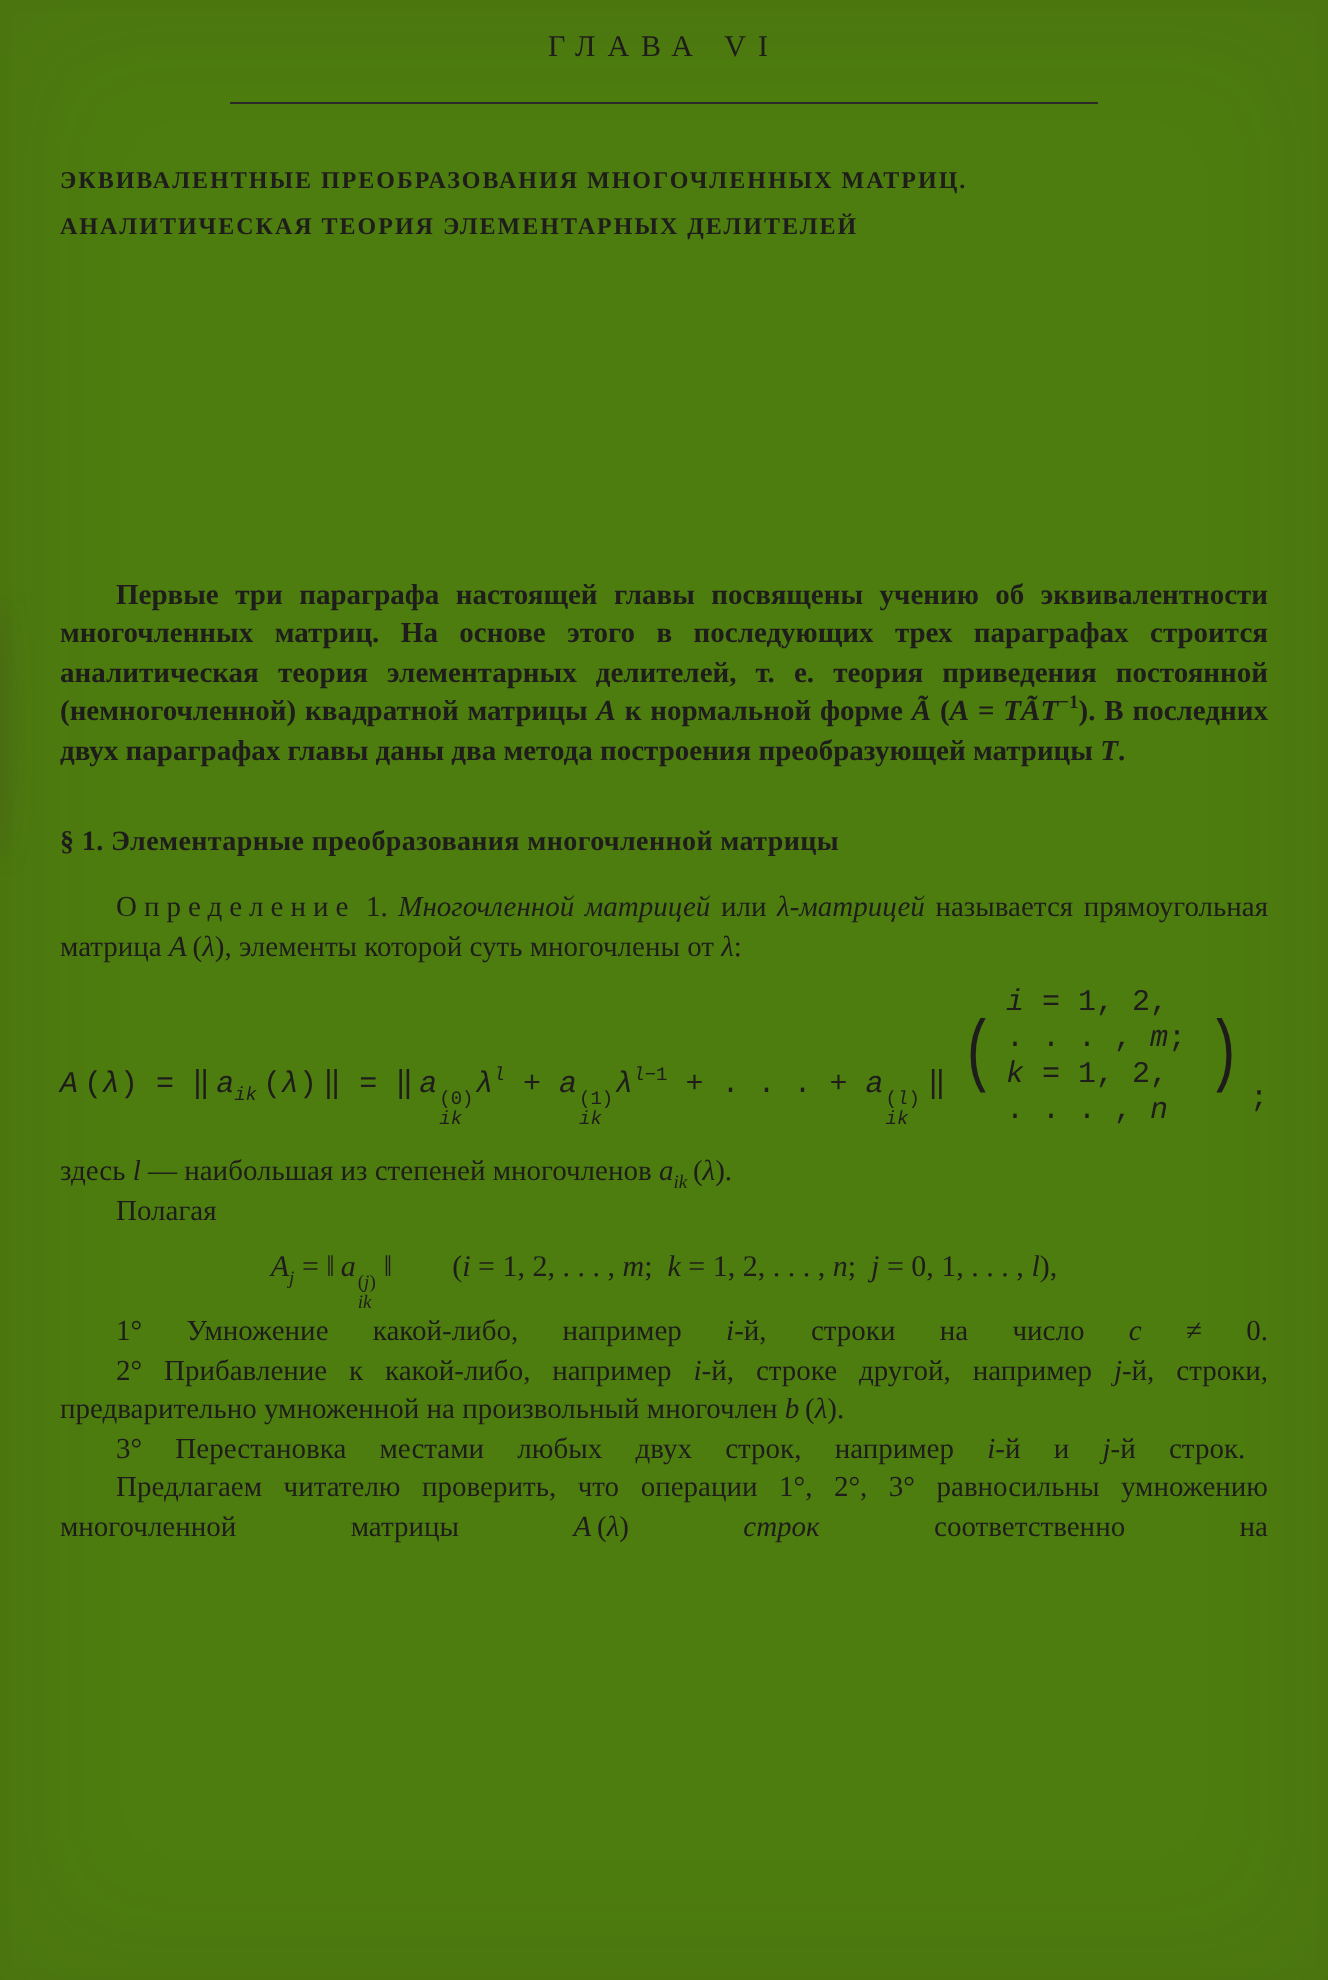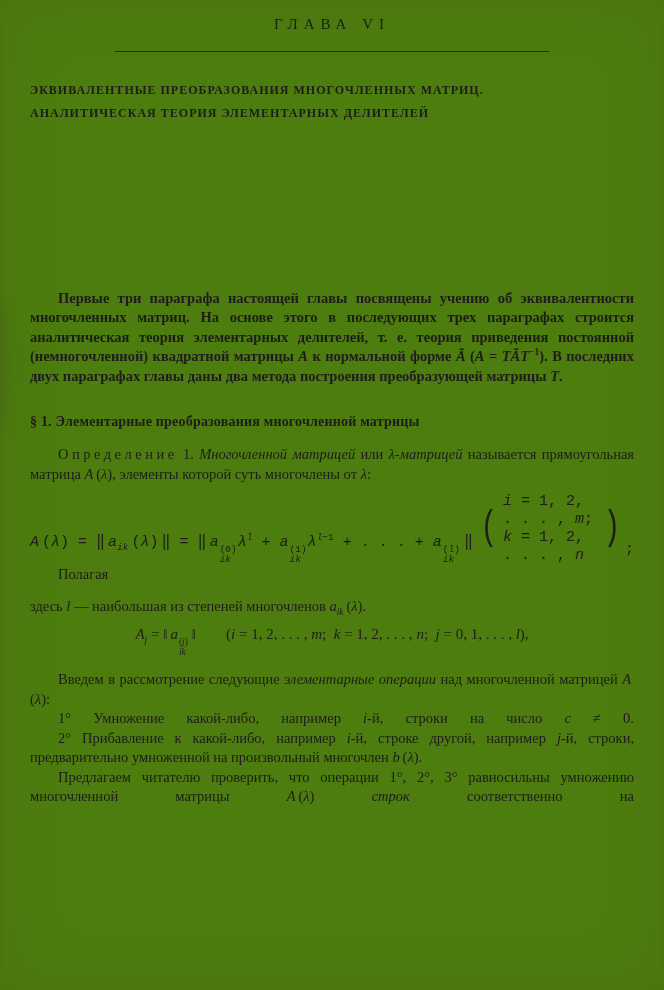--- a/index.html
+++ b/index.html
@@ -79,30 +79,30 @@
         <span class="paren">(</span>
         <span class="cl">
           <span><i>i</i> = 1, 2, . . . , <i>m</i>;</span>
           <span><i>k</i> = 1, 2, . . . , <i>n</i></span>
         </span>
         <span class="paren">)</span>
         <span class="ftail">;</span>
       </span>
     </div>
 
+    <p class="para p-after">здесь <i>l</i> — наибольшая из степеней многочленов <i>a<sub>ik</sub></i> (<i>λ</i>).</p>
     <p class="para indent">Полагая</p>
-    <p class="para p-after">здесь <i>l</i> — наибольшая из степеней многочленов <i>a<sub>ik</sub></i> (<i>λ</i>).</p>
 
     <div class="formula f2"><i>A<sub>j</sub></i> = ‖ <i>a</i><span class="ss">
           <sup>(<i>j</i>)</sup>
           <sub><i>ik</i></sub>
         </span> ‖  (<i>i</i> = 1, 2, . . . , <i>m</i>; <i>k</i> = 1, 2, . . . , <i>n</i>; <i>j</i> = 0, 1, . . . , <i>l</i>),</div>
 
 
 
-    <p class="para indent p-ops">Введем в рассмотрение следующие <i>элементарные операции</i> над многочленной матрицей <i>A</i> (<i>λ</i>):</p>
 
     <p class="para indent jlast">1° Умножение какой-либо, например <i>i</i>-й, строки на число <i>c</i> ≠ 0.</p>
     <p class="para indent">2° Прибавление к какой-либо, например <i>i</i>-й, строке другой, например <i>j</i>-й, строки, предварительно умноженной на произвольный многочлен <i>b</i> (<i>λ</i>).</p>
+    <p class="para indent wspace">3° Перестановка местами любых двух строк, например <i>i</i>-й и <i>j</i>-й строк.</p>
 
     <p class="para indent jlast">Предлагаем читателю проверить, что операции 1°, 2°, 3° равносильны умножению многочленной матрицы <i>A</i> (<i>λ</i>) <i>строк</i> соответственно на</p>
   </div>
 </div>
 
 </body></html>

